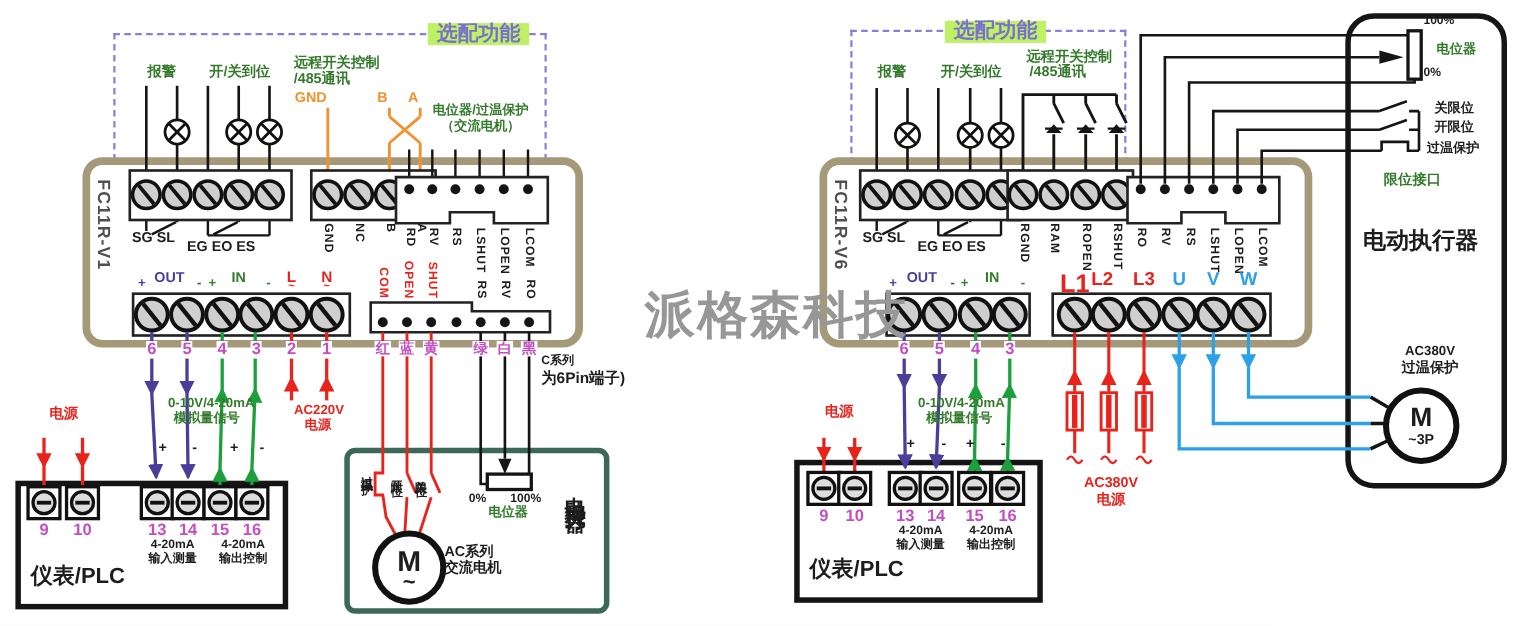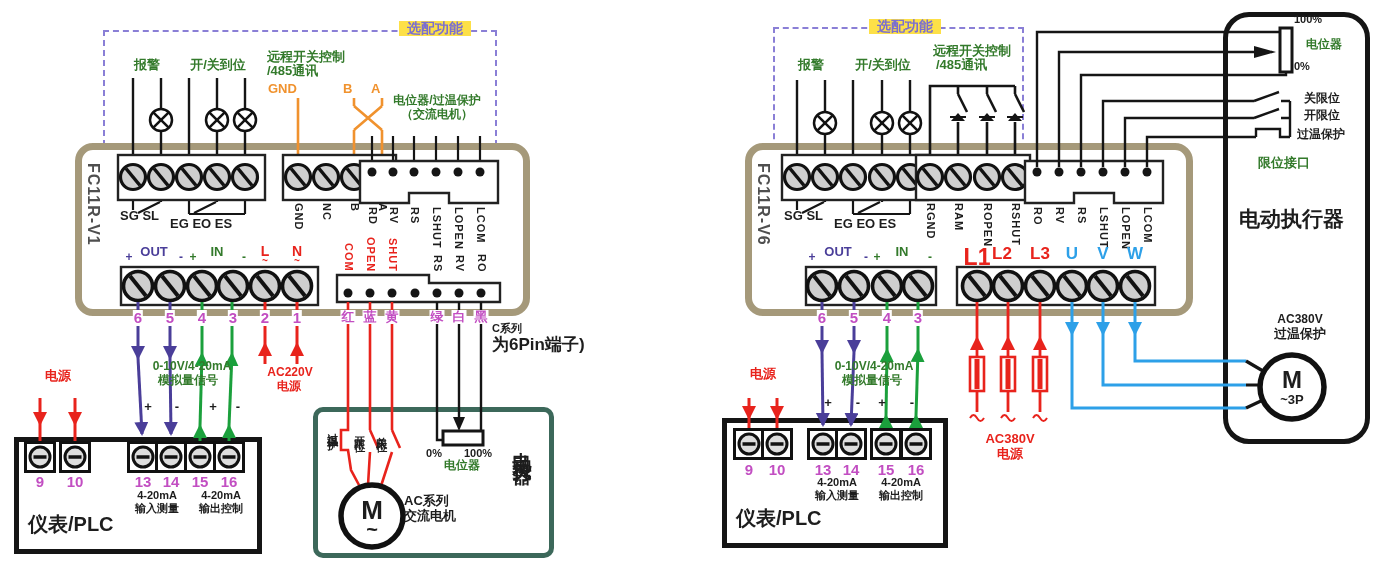--- a/index.html
+++ b/index.html
@@ -18,21 +18,21 @@
   .magenta { color:#c24ec2; background:#fff; padding:0 1px; }
   .numlb   { font-size:15px; }
   .vlat { writing-mode:vertical-rl; font-size:11px; letter-spacing:1px; }
   .vcjk { writing-mode:vertical-rl; text-orientation:upright; letter-spacing:2px; font-size:11px; }
   .box { position:absolute; z-index:1; background:#fff; }
   .dashedbox { position:absolute; z-index:1; border:2px dashed #8a7fd6; }
   .device   { border:7px solid #a5997a; border-radius:18px; }
   .plcbox   { border:5px solid #151515; }
   .motorbox { border:5px solid #3c685a; border-radius:10px; }
   .actbox   { border:5px solid #151515; border-radius:26px; }
-  .optlabel { background:#fde047; padding:0 8px; font-size:14px; }
+  .optlabel { background:#bef264; padding:0 8px; font-size:19px; }
   .model { position:absolute; z-index:3; writing-mode:vertical-rl; font-weight:bold;
            font-size:16px; color:#4f4f4f; letter-spacing:1px; }
   .wm { position:absolute; z-index:5; font-size:46px; font-weight:bold; color:#979797;
         letter-spacing:2px; }
   #wires { position:absolute; left:0; top:0; z-index:2; }
 </style>
 </head>
 <body>
 
 <div id="stage">
@@ -378,21 +378,21 @@
   <div class="lb vlat ctr" style="left:437px;bottom:297px">RS</div>
   <div class="lb vlat ctr" style="left:459px;bottom:297px">RV</div>
   <div class="lb vlat ctr" style="left:481px;bottom:297px">RO</div>
   <div class="lb magenta ctr" style="left:348px;top:310px;font-size:13px">红</div>
   <div class="lb magenta ctr" style="left:370px;top:310px;font-size:13px">蓝</div>
   <div class="lb magenta ctr" style="left:392px;top:310px;font-size:13px">黄</div>
   <div class="lb magenta ctr" style="left:437px;top:310px;font-size:13px">绿</div>
   <div class="lb magenta ctr" style="left:459px;top:310px;font-size:13px">白</div>
   <div class="lb magenta ctr" style="left:481px;top:310px;font-size:13px">黑</div>
   <div class="lb" style="left:492px;top:323px;font-size:11px">C系列</div>
-  <div class="lb" style="left:492px;top:336px;font-size:17px">为6Pin端子)</div>
+  <div class="lb" style="left:492px;top:336px;font-size:14px">为6Pin端子)</div>
 
   <div class="lb green ctr" style="left:192px;top:360px">0-10V/4-20mA</div>
   <div class="lb green ctr" style="left:188px;top:374px">模拟量信号</div>
   <div class="lb ctr" style="left:148px;top:400px;font-size:13px">+</div>
   <div class="lb ctr" style="left:177px;top:400px;font-size:13px">-</div>
   <div class="lb ctr" style="left:213px;top:400px;font-size:13px">+</div>
   <div class="lb ctr" style="left:238px;top:400px;font-size:13px">-</div>
   <div class="lb red ctr" style="left:290px;top:366px">AC220V</div>
   <div class="lb red ctr" style="left:289px;top:380px">电源</div>
   <div class="lb red ctr" style="left:58px;top:369px;font-size:13px">电源</div>
@@ -485,14 +485,15 @@
   <div class="lb" style="left:1304px;top:92px">关限位</div>
   <div class="lb" style="left:1304px;top:109px">开限位</div>
   <div class="lb" style="left:1297px;top:128px">过温保护</div>
   <div class="lb green" style="left:1258px;top:156px;font-size:13px">限位接口</div>
   <div class="lb" style="left:1239px;top:208px;font-size:21px">电动执行器</div>
   <div class="lb ctr" style="left:1300px;top:313px;font-size:12px">AC380V</div>
   <div class="lb ctr" style="left:1300px;top:327px;font-size:13px">过温保护</div>
   <div class="lb ctr" style="left:1292px;top:367px;font-size:24px">M</div>
   <div class="lb ctr" style="left:1292px;top:393px;font-size:13px">~3P</div>
 
+  <div class="wm" style="left:586px;top:256px">派格森科技</div>
 
 </div>
 
 </body></html>

